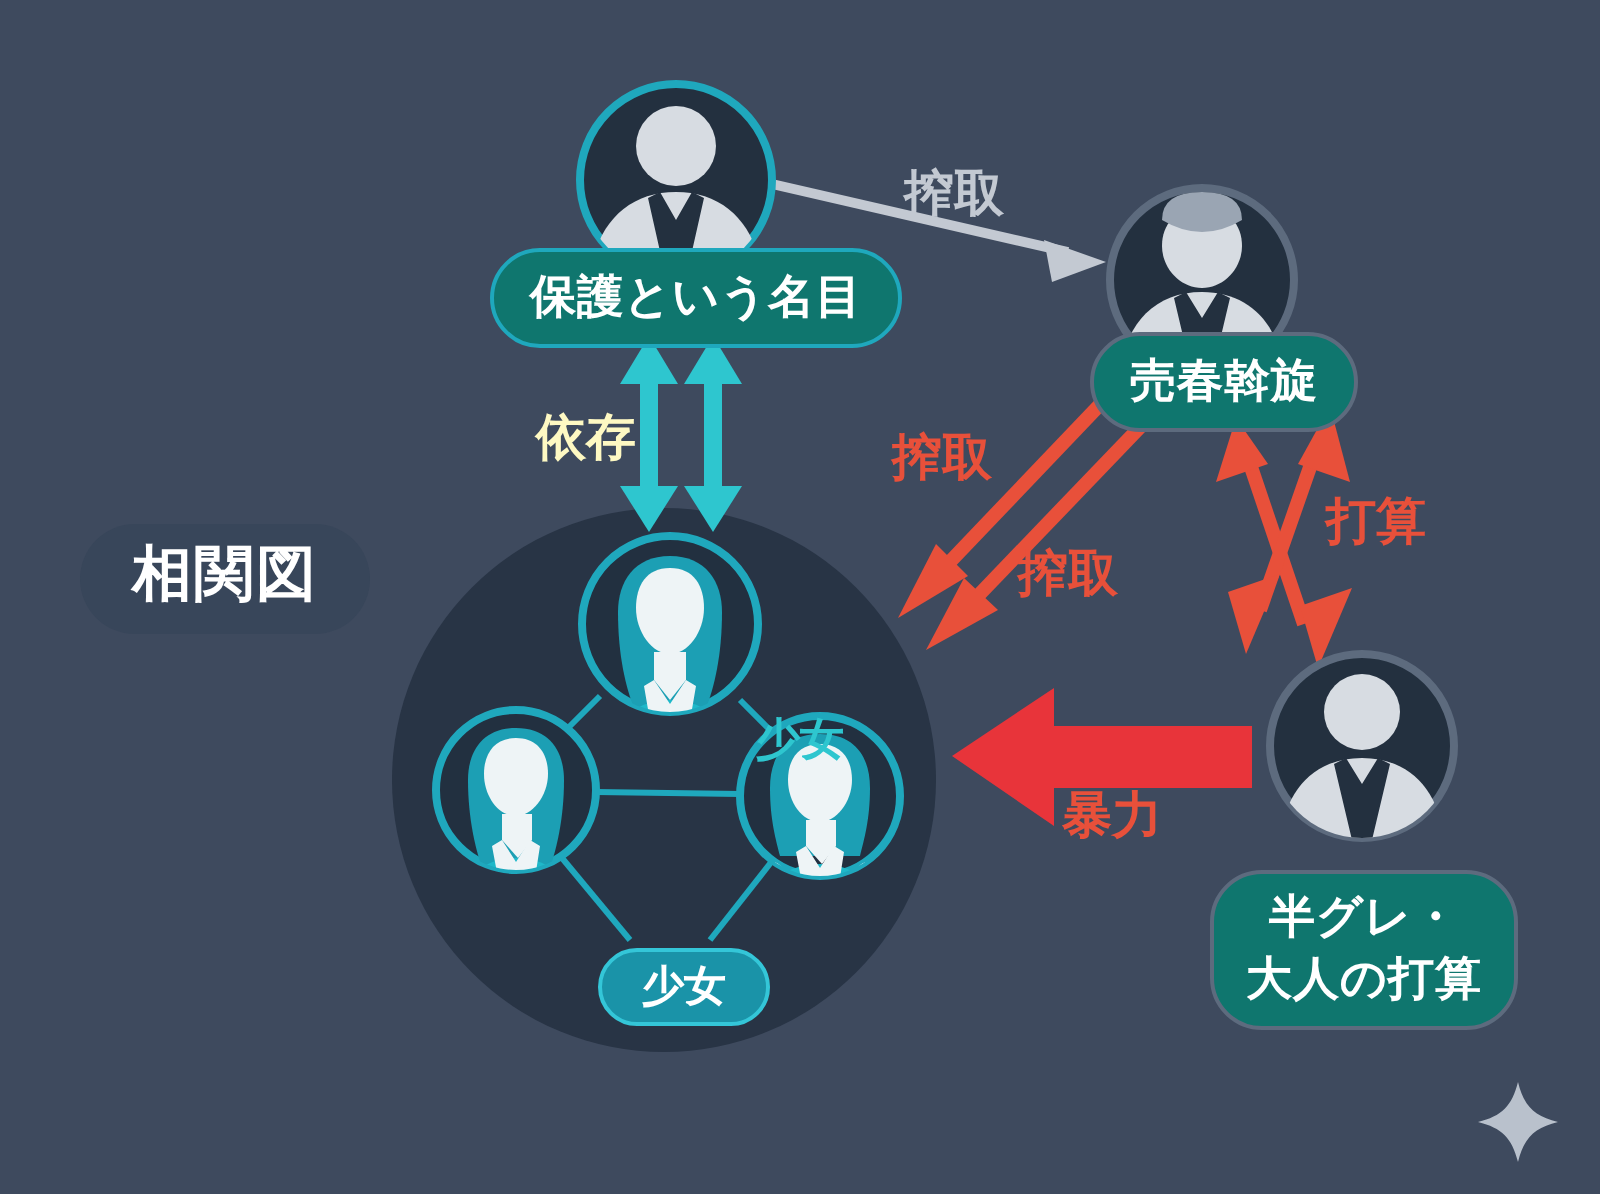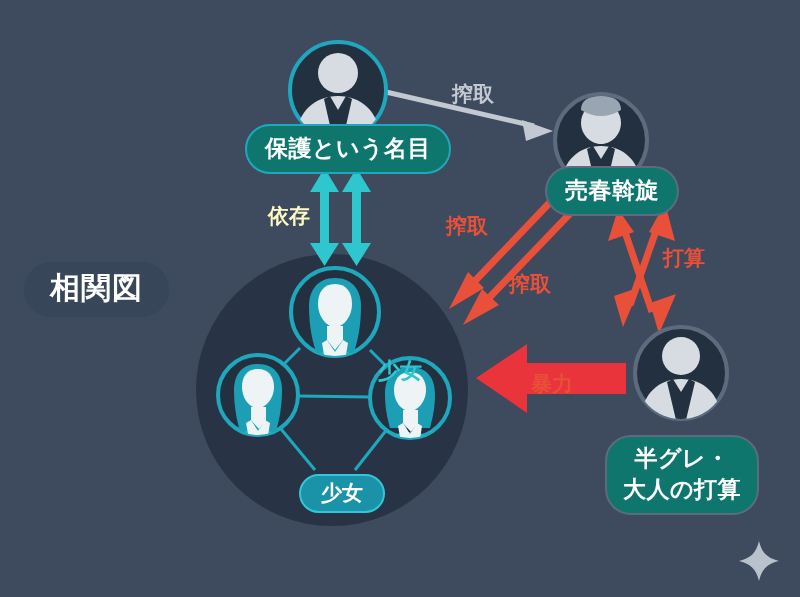--- a/index.html
+++ b/index.html
@@ -13,21 +13,21 @@
   svg.layer{position:absolute;left:0;top:0;width:800px;height:597px;}
   .lbl{
     position:absolute;
     font-family:"DejaVu Sans","Liberation Sans",sans-serif;
     white-space:nowrap;
     line-height:1.15;
   }
 
   
   #title-pill{
-    left:24px;top:262px;
+    left:40px;top:262px;
     background:#38465a;
     color:#ffffff;
     font-size:30px;font-weight:700;
     padding:9px 26px 11px;
     border-radius:30px;
     letter-spacing:1px;
   }
 
   
   .node-pill{
@@ -39,21 +39,21 @@
     border-radius:26px;
     text-align:center;
     letter-spacing:0.5px;
   }
   .pill-cyan{border:2px solid #1fa8bd;}
   .pill-gray{border:2px solid #5d6b7e;}
 
   
   .edge-label{
     position:absolute;
-    font-size:21px;font-weight:700;
+    font-size:25px;font-weight:700;
     white-space:nowrap;
   }
   .lab-gray{color:#c3c9d2;}
   .lab-cyan{color:#fef9c3;}
   .lab-red{color:#e8503a;}
 
   
   #center-girl-label{
     left:0;top:358px;width:800px;text-align:center;
     color:#2ec6cf;font-size:22px;font-weight:700;
@@ -225,15 +225,15 @@
   <div class="edge-label lab-gray" style="left:452px;top:80px;">搾取</div>
 
   <div class="edge-label lab-cyan" style="left:268px;top:202px;">依存</div>
 
   <div class="edge-label lab-red" style="left:446px;top:212px;">搾取</div>
 
   <div class="edge-label lab-red" style="left:509px;top:270px;">搾取</div>
 
   <div class="edge-label lab-red" style="left:663px;top:244px;">打算</div>
 
-  <div class="edge-label lab-red" style="left:531px;top:370px;">暴力</div>
+  <div class="edge-label lab-red" style="left:531px;top:391px;">暴力</div>
 
 </div>
 
 </body></html>

